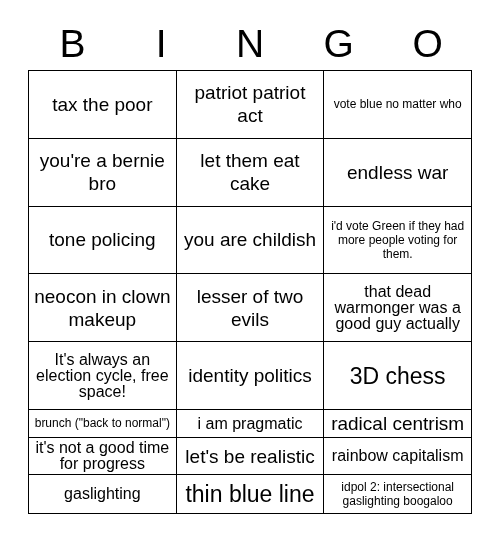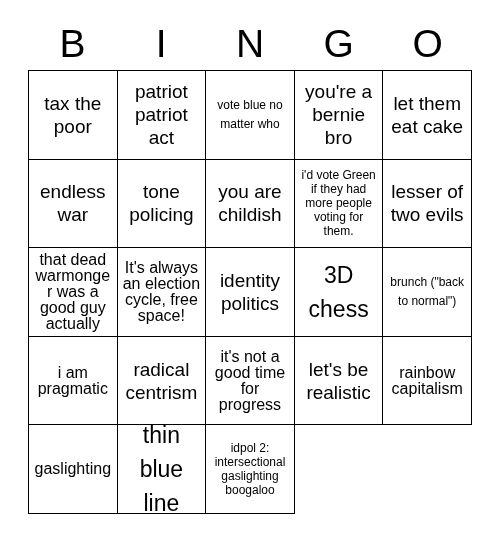--- a/index.html
+++ b/index.html
@@ -47,21 +47,21 @@
 
   
   .grid {
     position: absolute;
     left: 28px;
     top: 70px;
     width: 444px;
     height: 444px;
     box-sizing: border-box;
     display: grid;
-    grid-template-columns: repeat(5, 1fr);
+    grid-template-columns: repeat(3, 1fr);
     grid-template-rows: repeat(5, 1fr);
     border-top: 1px solid #000000;
     border-left: 1px solid #000000;
     background: #ffffff;
   }
 
   .cell {
     box-sizing: border-box;
     border-right: 1px solid #000000;
     border-bottom: 1px solid #000000;
@@ -124,20 +124,23 @@
       <div class="cell fs-lg">
         <span class="cell-text">tone policing</span>
       </div>
       <div class="cell fs-lg">
         <span class="cell-text">you are childish</span>
       </div>
       <div class="cell fs-xs">
         <span class="cell-text">i'd vote Green if they had more people voting for them.</span>
       </div>
       <div class="cell fs-lg">
+        <span class="cell-text">neocon in clown makeup</span>
+      </div>
+      <div class="cell fs-lg">
         <span class="cell-text">lesser of two evils</span>
       </div>
       <div class="cell fs-sm">
         <span class="cell-text">that dead warmonger was a good guy actually</span>
       </div>
       <div class="cell fs-sm">
         <span class="cell-text">It's always an election cycle, free space!</span>
       </div>
       <div class="cell fs-lg">
         <span class="cell-text">identity politics</span>

